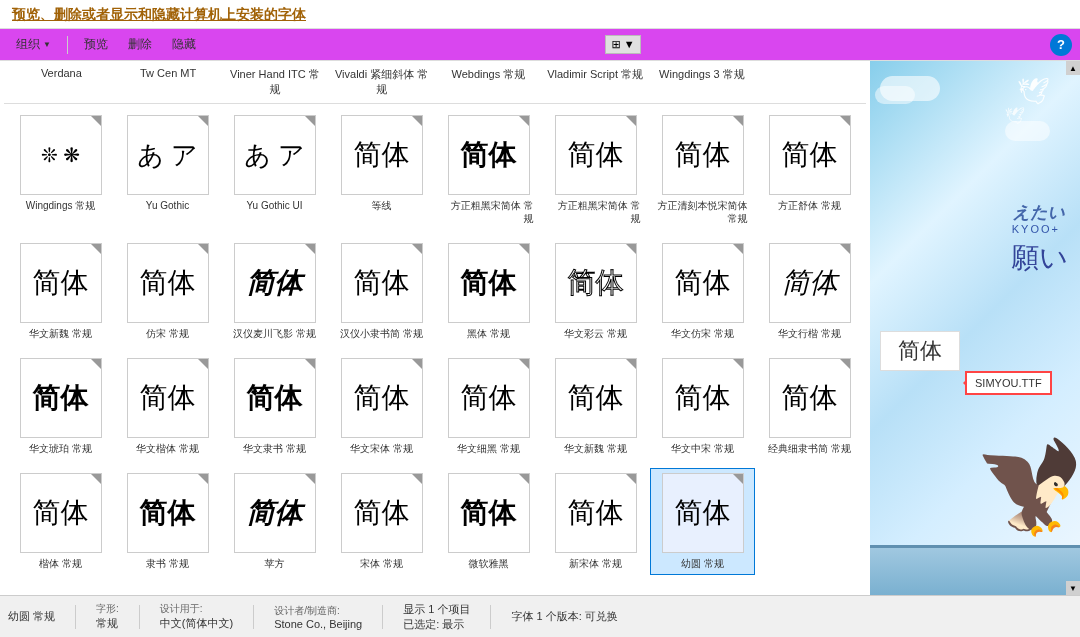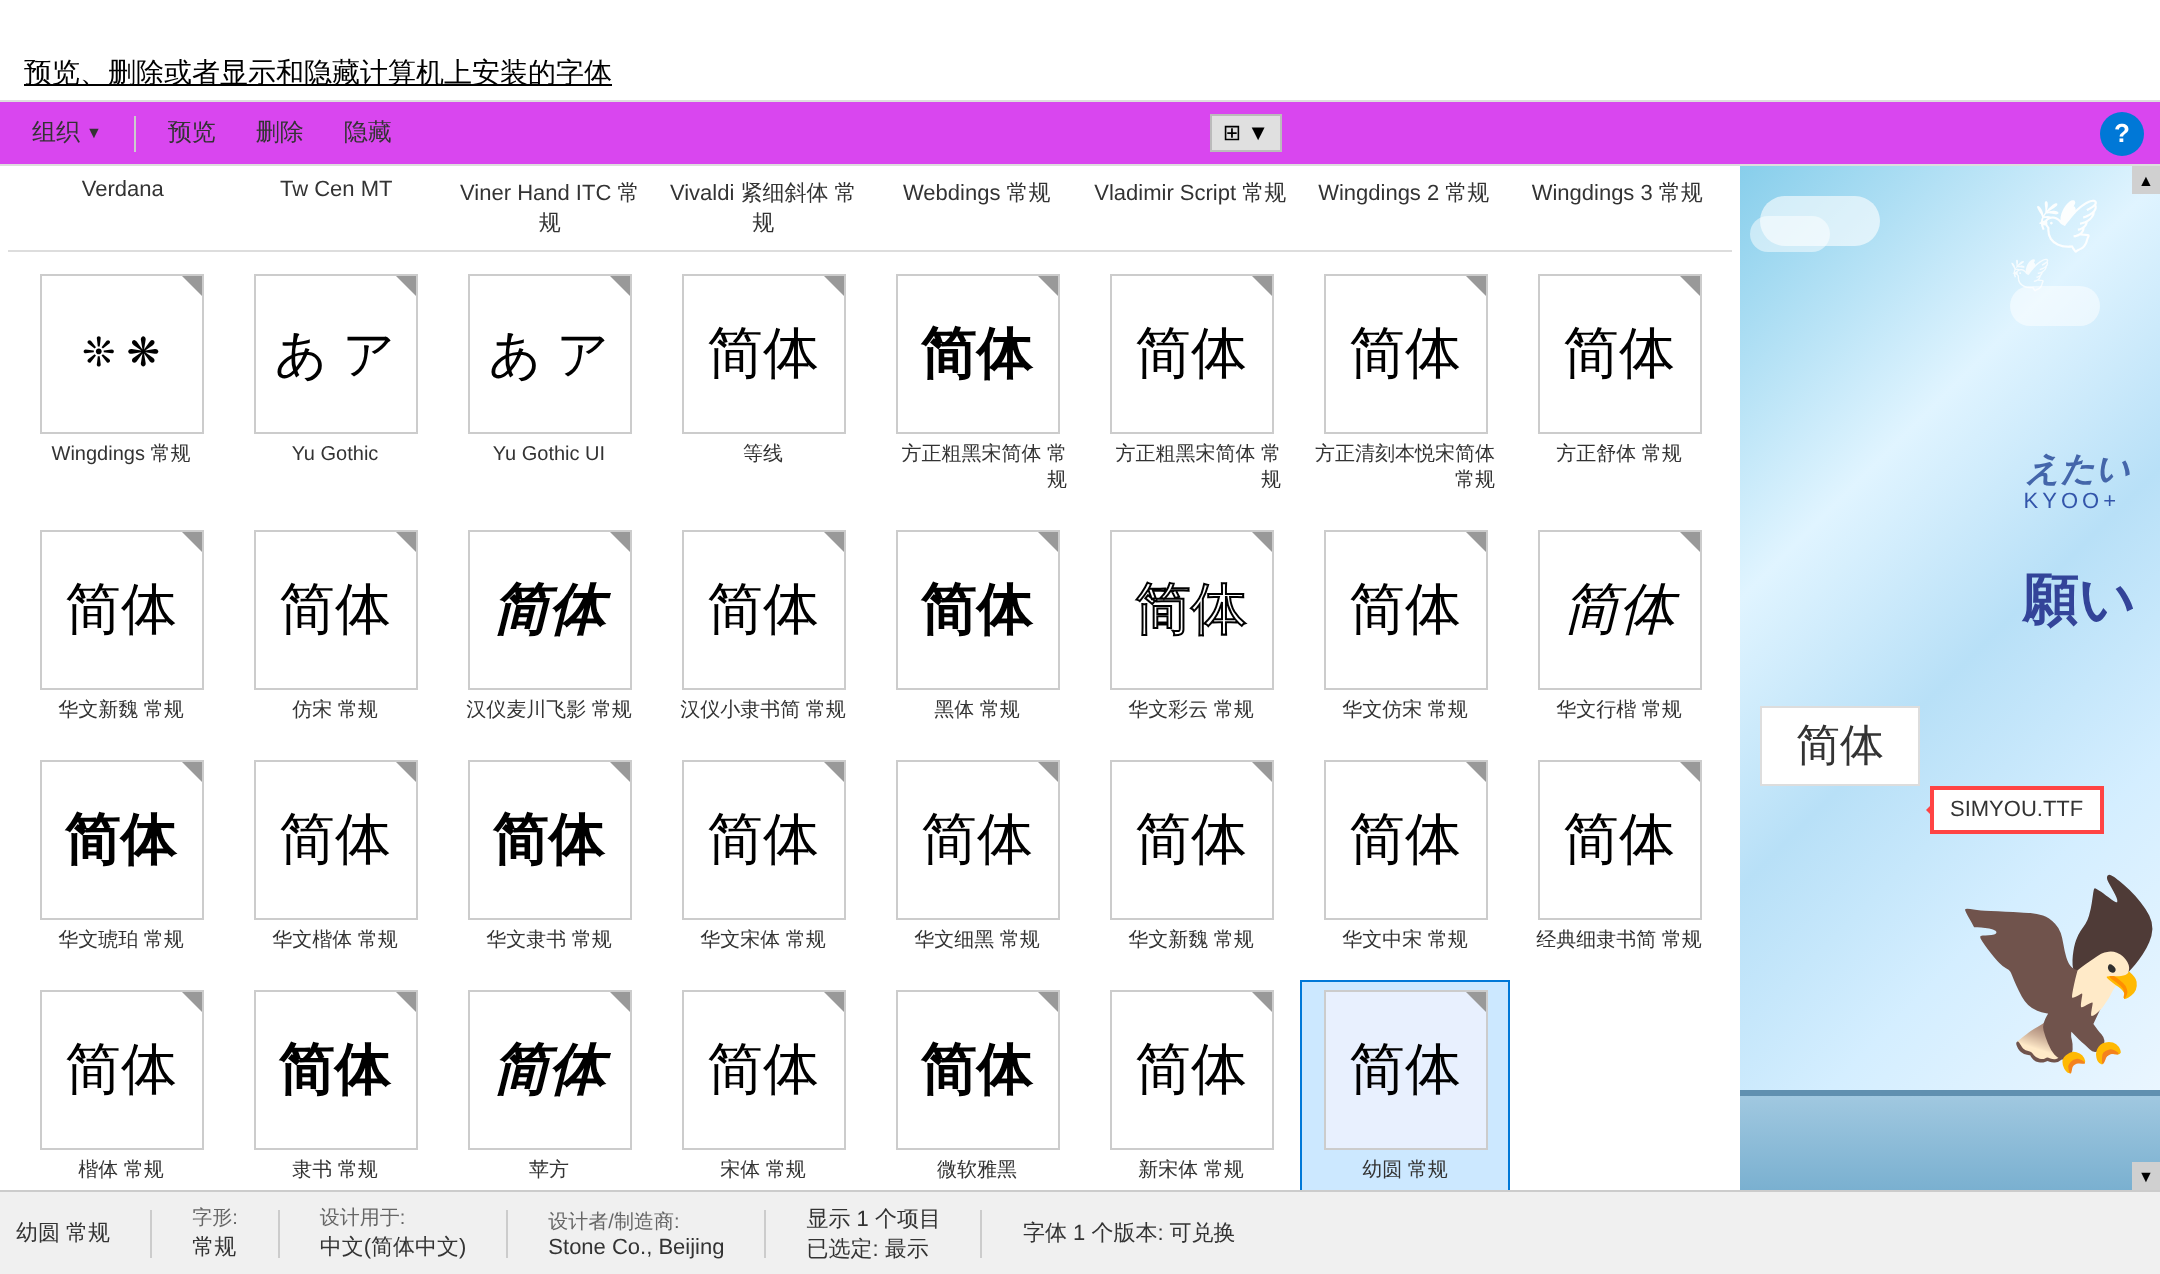--- a/index.html
+++ b/index.html
@@ -5,24 +5,23 @@
     * { box-sizing: border-box; margin: 0; padding: 0; }
     body { font-family: 'Segoe UI', Arial, sans-serif; font-size: 12px; background: #f0f0f0; overflow: hidden; width: 1080px; height: 637px; display: flex; flex-direction: column; }
 
     .title-bar {
       background: #fff;
       padding: 6px 12px 4px 12px;
       border-bottom: 1px solid #ddd;
     }
     .title-bar h1 {
       font-size: 14px;
-      font-weight: normal;
-      color: #000000;
+      font-weight: bold;
+      color: #a16207;
       text-decoration: underline;
-      margin-top: 22px;
     }
 
     .toolbar {
       background: #d946ef;
       display: flex;
       align-items: center;
       padding: 4px 8px;
       border-bottom: 1px solid #ddd;
       gap: 4px;
     }
@@ -258,21 +257,20 @@
 <div class="main-content">
   <div class="font-panel">
 
     <div class="font-grid-header">
       <div class="font-col-header">Verdana</div>
       <div class="font-col-header">Tw Cen MT</div>
       <div class="font-col-header">Viner Hand ITC 常规</div>
       <div class="font-col-header">Vivaldi 紧细斜体 常规</div>
       <div class="font-col-header">Webdings 常规</div>
       <div class="font-col-header">Vladimir Script 常规</div>
-      <div class="font-col-header">Wingdings 2 常规</div>
       <div class="font-col-header">Wingdings 3 常规</div>
     </div>
 
     <div class="font-grid">
       <div class="font-item">
         <div class="font-preview-box">
           <span class="font-preview-text" style="font-size:20px;">❊ ❋</span>
         </div>
         <div class="font-name">Wingdings 常规</div>
       </div>
@@ -478,21 +476,21 @@
 
       <div style="position:absolute;top:15px;right:30px;font-size:26px;color:white;opacity:0.95;">🕊</div>
       <div style="position:absolute;top:45px;right:55px;font-size:16px;color:white;opacity:0.8;">🕊</div>
 
       <div style="position:absolute;top:140px;right:15px;font-size:17px;color:#4466aa;font-style:italic;font-weight:bold;">
         <span>えたい</span>
       </div>
       <div style="position:absolute;top:162px;right:20px;font-size:11px;color:#3355aa;letter-spacing:2px;">
         <span>KYOO+</span>
       </div>
-      <div style="position:absolute;top:178px;right:12px;font-size:28px;color:#334499;font-weight:bold;margin-top:20px;">
+      <div style="position:absolute;top:178px;right:12px;font-size:28px;color:#334499;font-weight:normal;">
         <span>願い</span>
       </div>
 
       <div class="font-preview-card">
         <span style="font-size:22px;color:#333;">简体</span>
       </div>
 
       <div class="font-preview-card-tooltip">
         <span>SIMYOU.TTF</span>
       </div>

